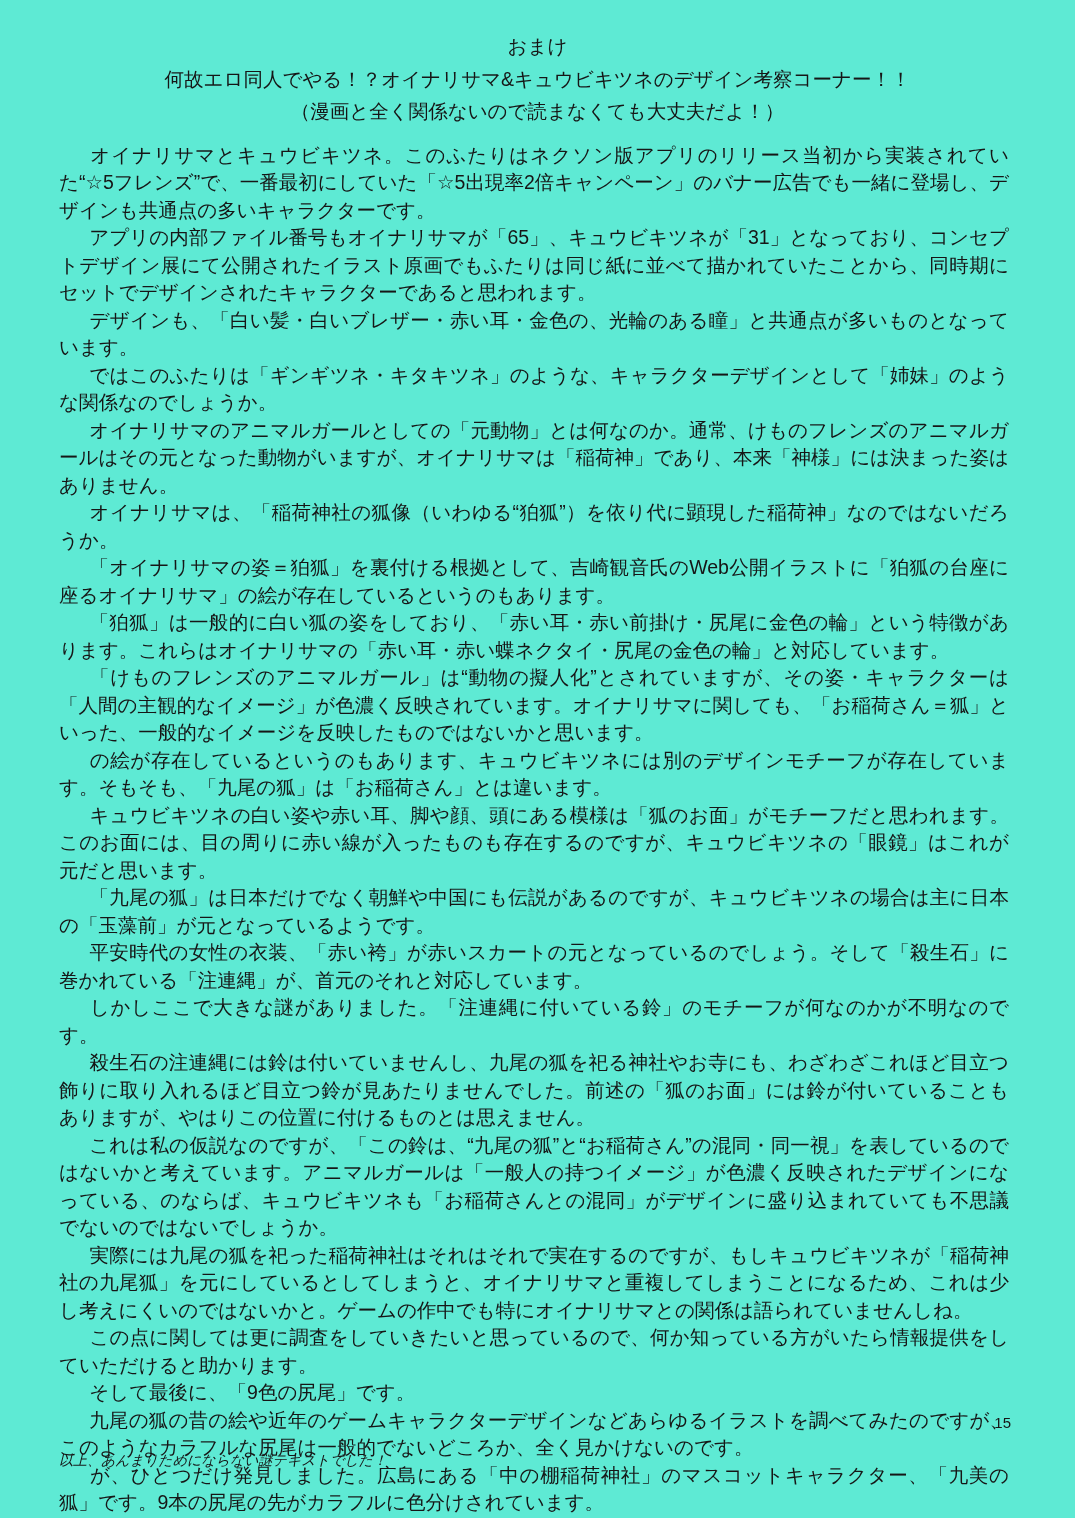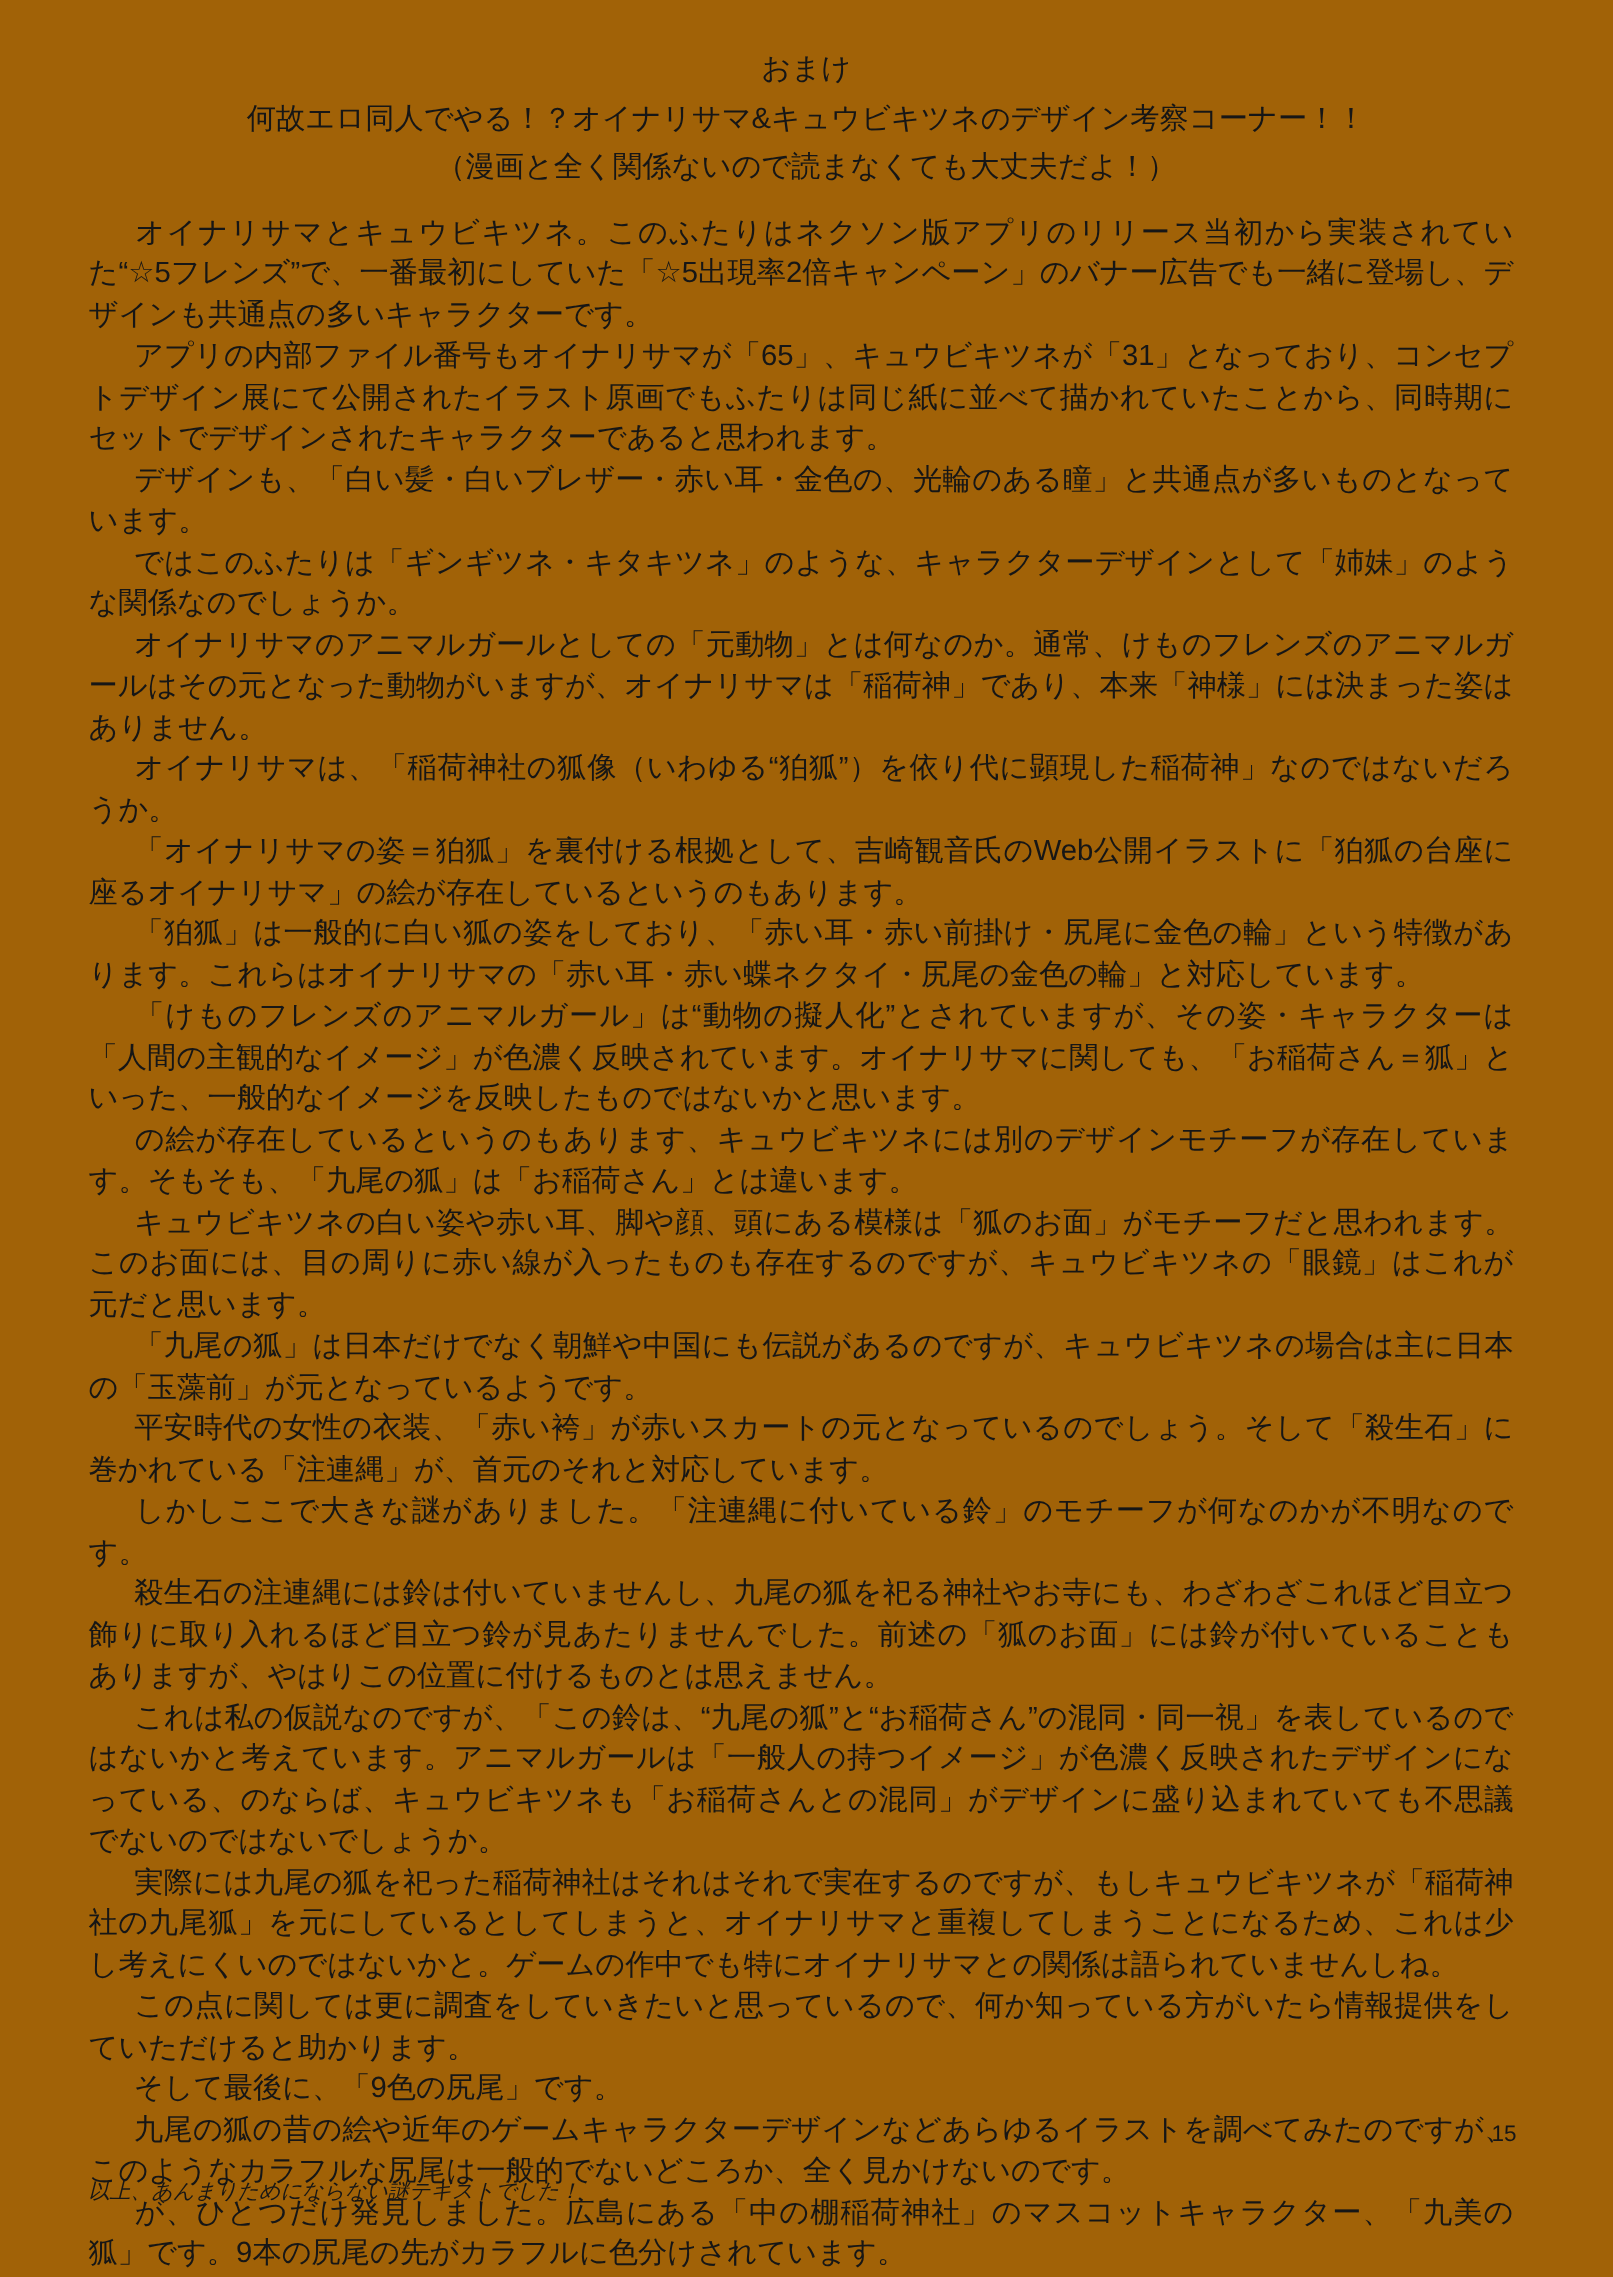--- a/index.html
+++ b/index.html
@@ -4,21 +4,21 @@
 <style>
   html, body {
     margin: 0;
     padding: 0;
     background: #ffffff;
   }
   .page {
     position: relative;
     width: 1075px;
     height: 1518px;
-    background: #a16207;
+    background: #5eead4;
     color: #161616;
     font-family: "Liberation Sans", "DejaVu Sans", sans-serif;
     overflow: hidden;
   }
   .header {
     padding-top: 30px;
     text-align: center;
     font-size: 19.5px;
     line-height: 32.5px;
   }

